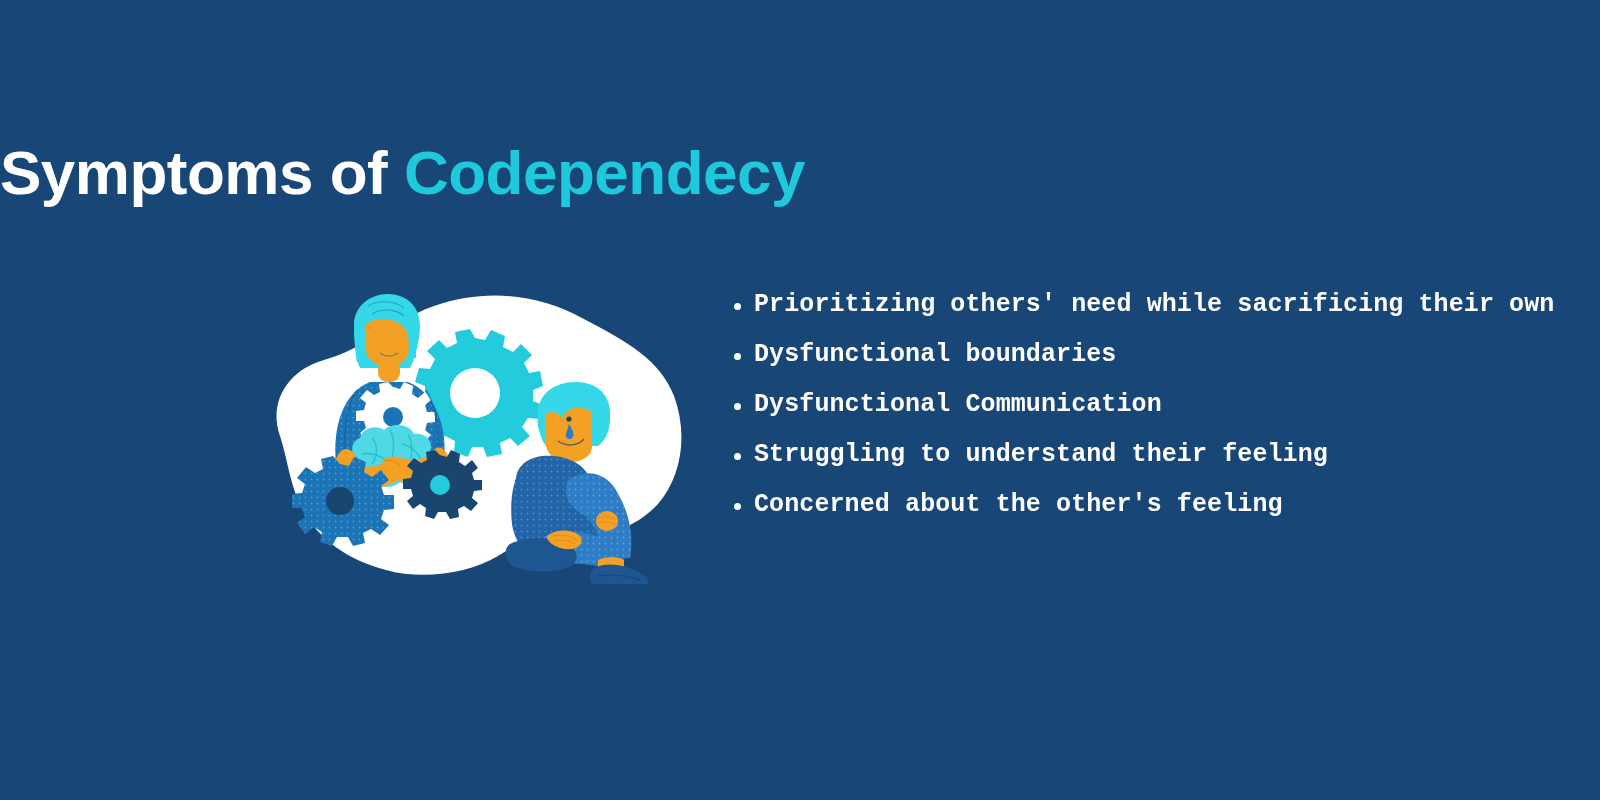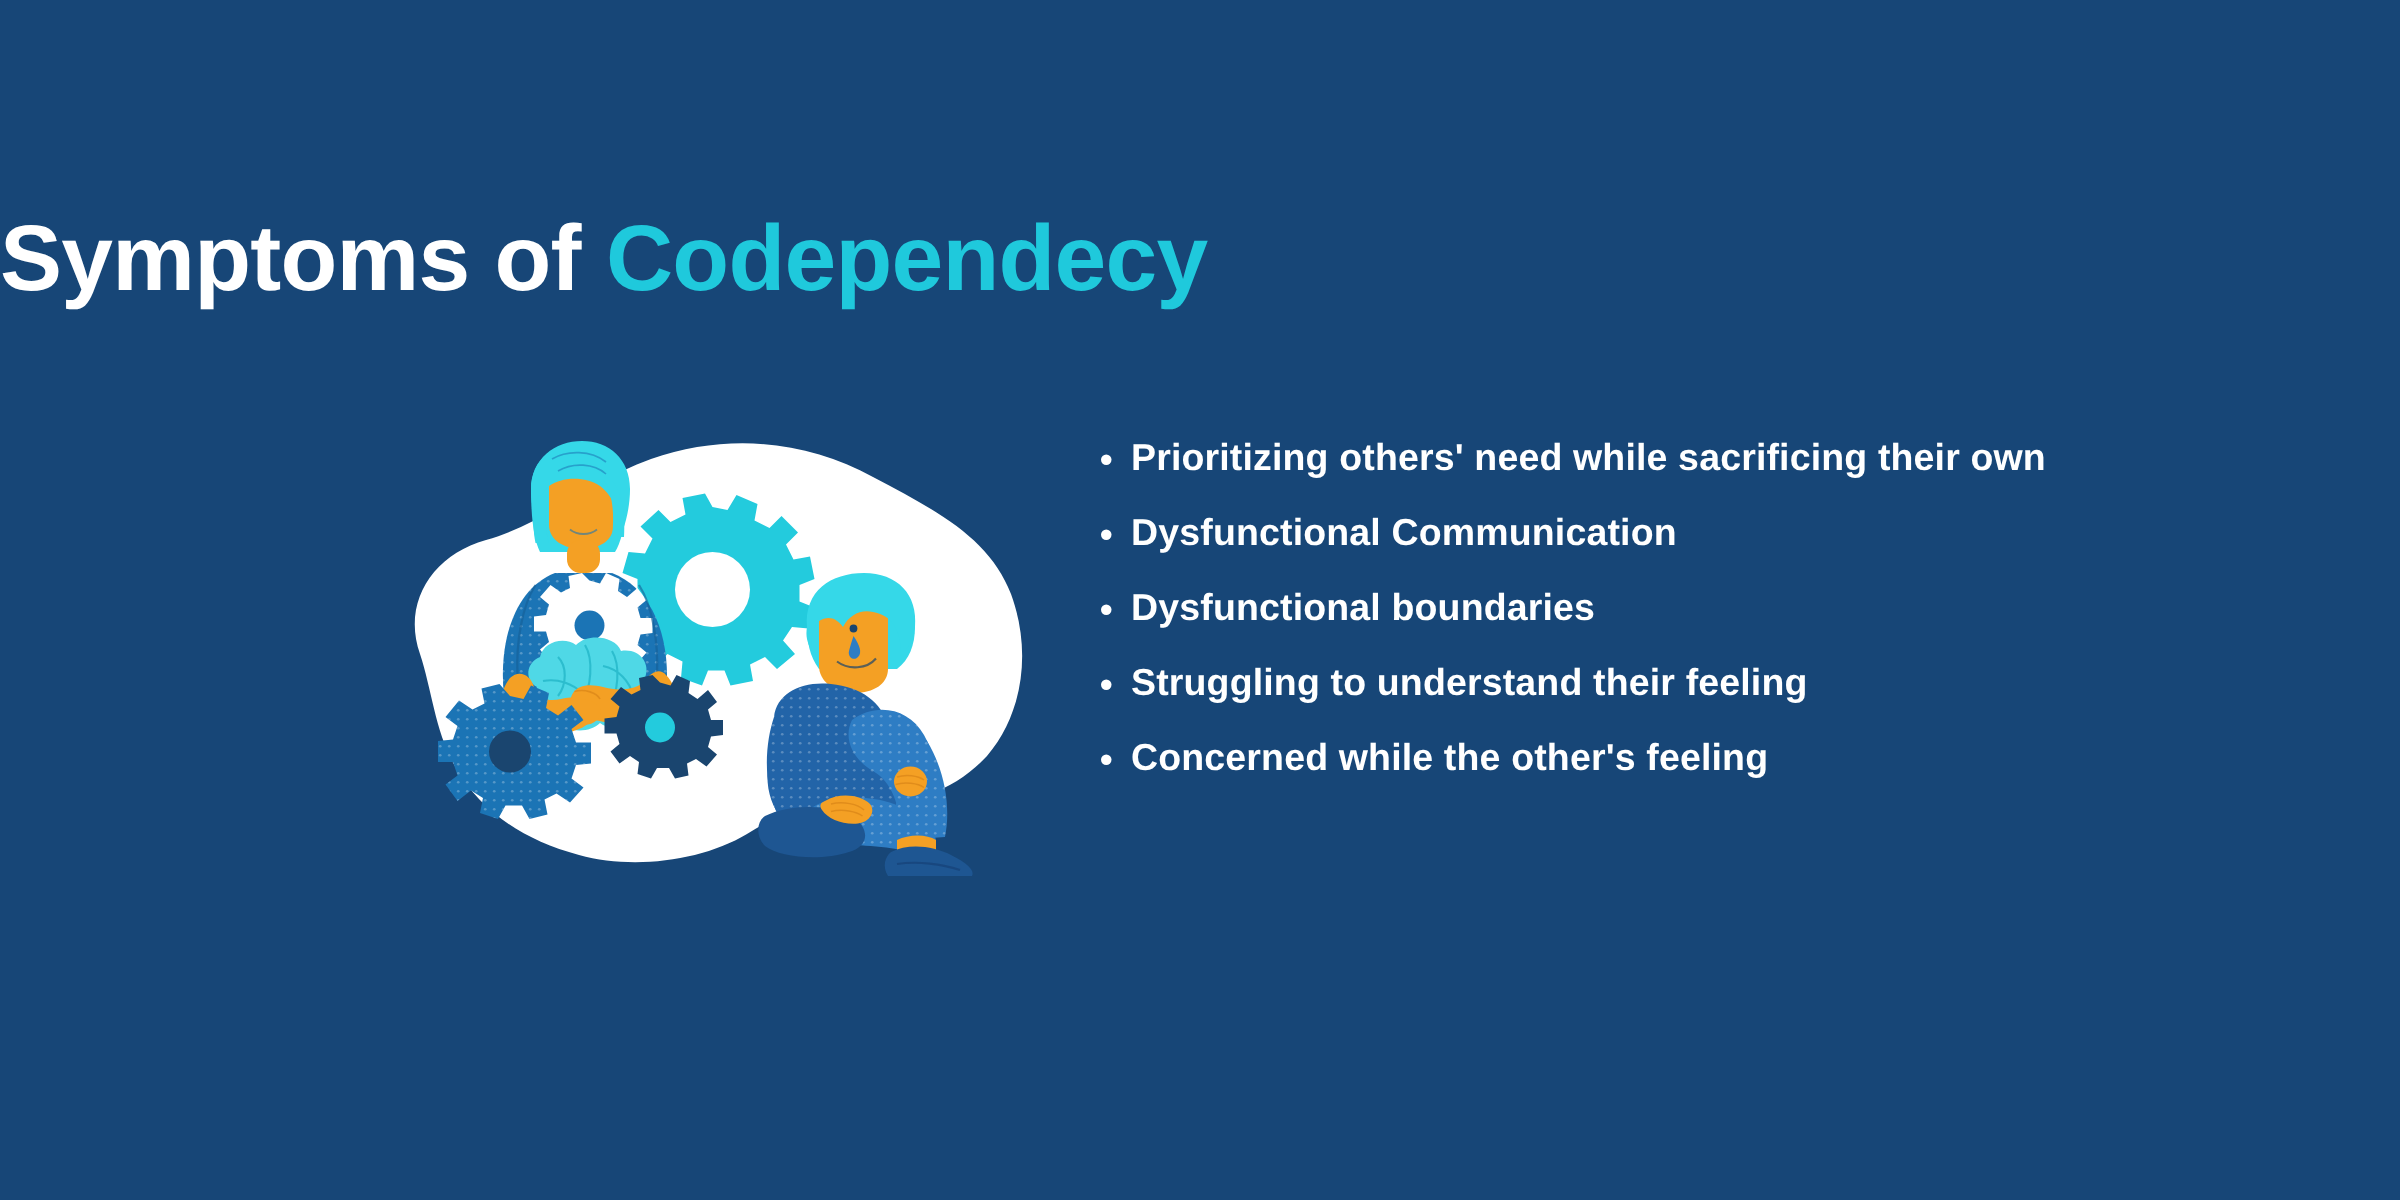--- a/index.html
+++ b/index.html
@@ -44,20 +44,21 @@
   #symptom-list li {
     position: relative;
     height: 50px;
     line-height: 34px;
     padding-left: 28px;
     color: #ffffff;
     font-size: 25px;
     font-weight: 700;
     letter-spacing: 0.1px;
     white-space: nowrap;
+    font-family: Liberation Mono, monospace;
   }
   #symptom-list li::before {
     content: "";
     position: absolute;
     left: 8px;
     top: 15px;
     width: 7px;
     height: 7px;
     border-radius: 50%;
     background: #ffffff;
@@ -281,19 +282,19 @@
         <path d="M336,282 C344,278 356,278 362,282 L362,290 C354,288 344,288 336,290 Z" fill="#F4A024"></path>
         <path d="M332,290 C344,284 360,286 372,292 C382,297 388,302 386,306
                  L330,306 C326,300 328,293 332,290 Z" fill="#1E5692"></path>
         <path d="M336,298 C350,296 366,298 378,302" stroke="#16437A" stroke-width="1.4" fill="none" opacity="0.8"></path>
       </g>
     </svg>
   </div>
 
   <ul id="symptom-list">
     <li>Prioritizing others' need while sacrificing their own</li>
+    <li>Dysfunctional boundaries</li>
     <li>Dysfunctional Communication</li>
-    <li>Dysfunctional boundaries</li>
     <li>Struggling to understand their feeling</li>
-    <li>Concerned while the other's feeling</li>
+    <li>Concerned about the other's feeling</li>
   </ul>
 
 </div>
 
 </body></html>

